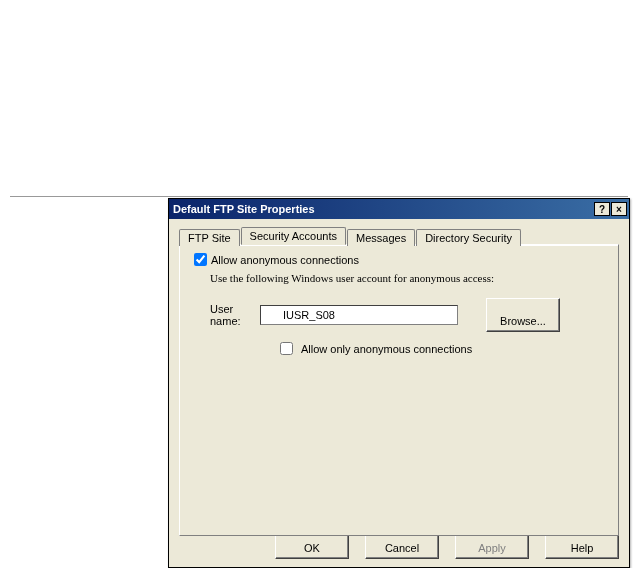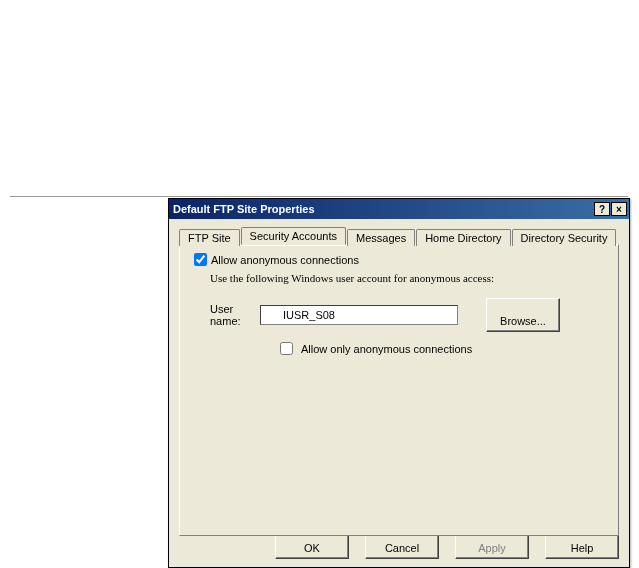--- a/index.html
+++ b/index.html
@@ -199,21 +199,20 @@
       <div class="titlebar-btn">?</div>
       <div class="titlebar-btn">×</div>
     </div>
   </div>
 
   <div class="inner">
     <div class="tabstrip">
       <div class="tab">FTP Site</div>
       <div class="tab active">Security Accounts</div>
       <div class="tab">Messages</div>
-      <div class="tab">Home Directory</div>
       <div class="tab">Directory Security</div>
     </div>
 
     <div class="tab-panel">
       <div class="groupbox">
         <div class="groupbox-check">
           <input type="checkbox" checked="" style="">
           <span>Allow anonymous connections</span>
         </div>
 

